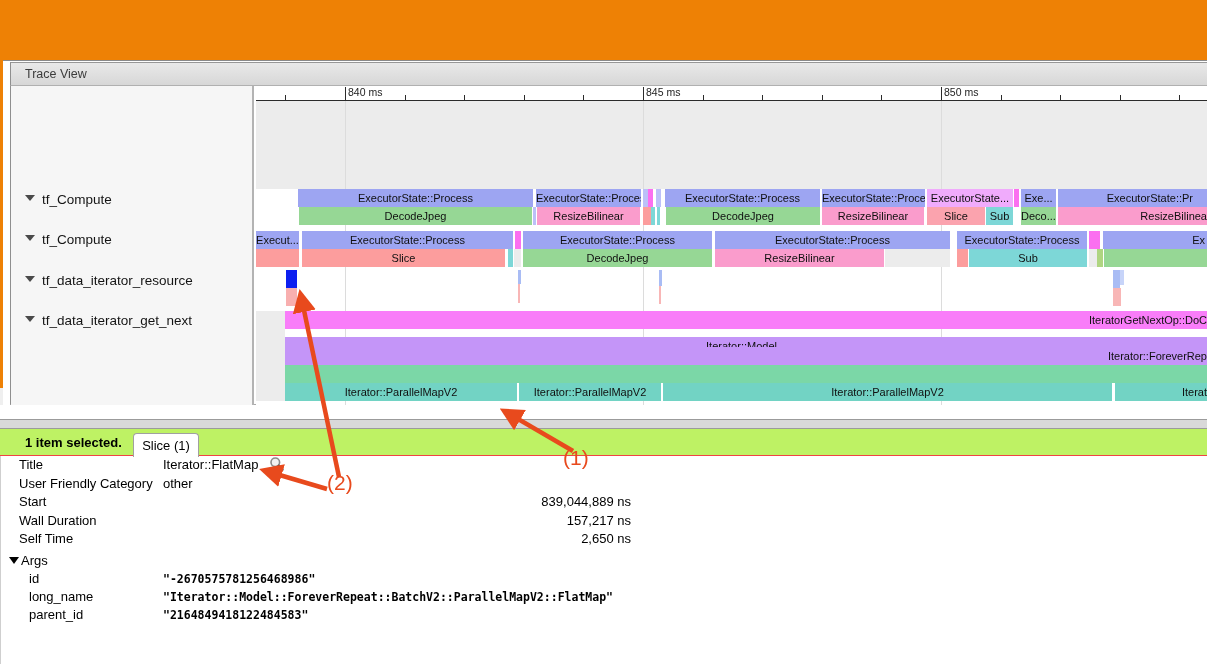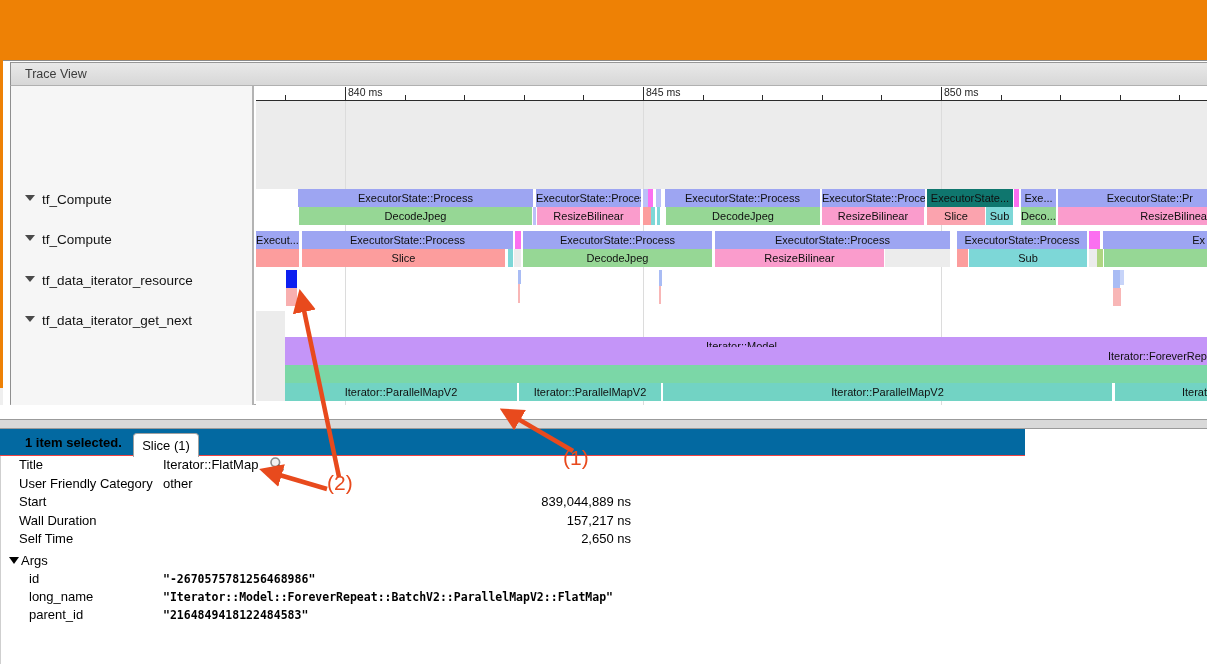--- a/index.html
+++ b/index.html
@@ -26,21 +26,21 @@
   #canvas{position:absolute;left:256px;top:86px;width:951px;height:319px;background:#fff;overflow:hidden;}
   .grayblock{position:absolute;background:#ececec;}
   .gridline{position:absolute;width:1px;background:#dcdcdc;}
   .tickline{position:absolute;background:#2b2b2b;}
   .ruler-label{position:absolute;top:0px;font-size:10.5px;color:#222;white-space:nowrap;}
   .bar{position:absolute;overflow:hidden;font-size:11px;color:#101010;text-align:center;
        white-space:nowrap;box-sizing:border-box;cursor:pointer;}
   
   #splitter{position:absolute;left:0;top:419px;width:1207px;height:8px;background:#d9d9d9;
             border-top:1px solid #9b9b9b;border-bottom:1px solid #9b9b9b;box-sizing:content-box;cursor:row-resize;}
-  #tabstrip{position:absolute;left:0;top:429px;width:1025px;height:26px;background:#0369a1;
+  #tabstrip{position:absolute;left:0;top:429px;width:1207px;height:26px;background:#bef264;
             border-bottom:1px solid #ef4444;}
   #sel-status{position:absolute;left:25px;top:6px;font-size:13px;font-weight:bold;color:#000;}
   #tab-slice{position:absolute;left:133px;top:4px;width:64px;height:23px;background:#ffffff;
              border:1px solid #a0a0a0;border-bottom:none;border-radius:4px 4px 0 0;
              text-align:center;font-size:13px;line-height:23px;color:#000;cursor:pointer;z-index:3;}
   #panel-body{position:absolute;left:0;top:456px;width:1207px;height:208px;background:#fff;
               border-left:1px solid #cfcfcf;box-sizing:border-box;}
   #details{position:absolute;left:3px;top:1px;width:900px;}
   .drow{position:absolute;left:0;width:900px;height:18px;font-size:13px;color:#000;}
   .dlabel{position:absolute;left:15px;top:0;white-space:nowrap;}
@@ -114,21 +114,21 @@
       <div class="ruler-label" style="left: 92px;">840 ms</div>
       <div class="ruler-label" style="left: 390px;">845 ms</div>
       <div class="ruler-label" style="left: 688px;">850 ms</div>
       <div class="bar" style="left: 42px; top: 103px; width: 235px; height: 18px; background: rgb(157, 165, 242); line-height: 18px;">ExecutorState::Process</div>
       <div class="bar" style="left: 280px; top: 103px; width: 105px; height: 18px; background: rgb(157, 165, 242); line-height: 18px;">ExecutorState::Process</div>
       <div class="bar" style="left: 387px; top: 103px; width: 5px; height: 18px; background: rgb(188, 192, 248); line-height: 18px;"></div>
       <div class="bar" style="left: 392px; top: 103px; width: 5px; height: 18px; background: rgb(251, 111, 240); line-height: 18px;"></div>
       <div class="bar" style="left: 400px; top: 103px; width: 5px; height: 18px; background: rgb(188, 192, 248); line-height: 18px;"></div>
       <div class="bar" style="left: 409px; top: 103px; width: 155px; height: 18px; background: rgb(157, 165, 242); line-height: 18px;">ExecutorState::Process</div>
       <div class="bar" style="left: 566px; top: 103px; width: 103px; height: 18px; background: rgb(157, 165, 242); line-height: 18px;">ExecutorState::Process</div>
-      <div class="bar" style="left: 671px; top: 103px; width: 86px; height: 18px; background: #0f766e; line-height: 18px;">ExecutorState...</div>
+      <div class="bar" style="left: 671px; top: 103px; width: 86px; height: 18px; background: #f0abfc; line-height: 18px;">ExecutorState...</div>
       <div class="bar" style="left: 758px; top: 103px; width: 5px; height: 18px; background: rgb(251, 111, 240); line-height: 18px;"></div>
       <div class="bar" style="left: 765px; top: 103px; width: 35px; height: 18px; background: rgb(157, 165, 242); line-height: 18px;">Exe...</div>
       <div class="bar" style="left: 802px; top: 103px; width: 149px; height: 18px; background: rgb(157, 165, 242); line-height: 18px; text-align: right; padding-right: 14px;">ExecutorState::Pr</div>
       <div class="bar" style="left: 43px; top: 121px; width: 233px; height: 18px; background: rgb(150, 215, 149); line-height: 18px;">DecodeJpeg</div>
       <div class="bar" style="left: 277px; top: 121px; width: 3px; height: 18px; background: rgb(188, 192, 248); line-height: 18px;"></div>
       <div class="bar" style="left: 281px; top: 121px; width: 103px; height: 18px; background: rgb(250, 156, 204); line-height: 18px;">ResizeBilinear</div>
       <div class="bar" style="left: 387px; top: 121px; width: 8px; height: 18px; background: rgb(252, 157, 157); line-height: 18px;"></div>
       <div class="bar" style="left: 395px; top: 121px; width: 4px; height: 18px; background: rgb(125, 215, 215); line-height: 18px;"></div>
       <div class="bar" style="left: 401px; top: 121px; width: 3px; height: 18px; background: rgb(125, 215, 215); line-height: 18px;"></div>
       <div class="bar" style="left: 410px; top: 121px; width: 154px; height: 18px; background: rgb(150, 215, 149); line-height: 18px;">DecodeJpeg</div>
@@ -150,20 +150,21 @@
       <div class="bar" style="left: 252px; top: 163px; width: 5px; height: 18px; background: rgb(125, 215, 215); line-height: 18px;"></div>
       <div class="bar" style="left: 258px; top: 163px; width: 7px; height: 18px; background: rgb(236, 236, 236); line-height: 18px;"></div>
       <div class="bar" style="left: 267px; top: 163px; width: 189px; height: 18px; background: rgb(150, 215, 149); line-height: 18px;">DecodeJpeg</div>
       <div class="bar" style="left: 459px; top: 163px; width: 169px; height: 18px; background: rgb(250, 156, 204); line-height: 18px;">ResizeBilinear</div>
       <div class="bar" style="left: 629px; top: 163px; width: 65px; height: 18px; background: rgb(236, 236, 236); line-height: 18px;"></div>
       <div class="bar" style="left: 701px; top: 163px; width: 11px; height: 18px; background: rgb(252, 157, 157); line-height: 18px;"></div>
       <div class="bar" style="left: 713px; top: 163px; width: 118px; height: 18px; background: rgb(125, 215, 215); line-height: 18px;">Sub</div>
       <div class="bar" style="left: 833px; top: 163px; width: 8px; height: 18px; background: rgb(236, 236, 236); line-height: 18px;"></div>
       <div class="bar" style="left: 841px; top: 163px; width: 6px; height: 18px; background: rgb(175, 213, 129); line-height: 18px;"></div>
       <div class="bar" style="left: 848px; top: 163px; width: 103px; height: 18px; background: rgb(150, 215, 149); line-height: 18px;"></div>
+      <div class="bar" style="left: 29px; top: 225px; width: 922px; height: 18px; background: rgb(249, 125, 249); line-height: 18px; text-align: right; padding-right: 0px;">IteratorGetNextOp::DoC</div>
       <div class="bar" style="left: 29px; top: 251px; width: 922px; height: 18px; background: rgb(196, 149, 248); line-height: 18px; text-align: center; padding-right: 9px;">Iterator::Model</div>
       <div class="bar" style="left: 29px; top: 261px; width: 922px; height: 18px; background: rgb(196, 149, 248); line-height: 18px; text-align: right; padding-right: 0px;">Iterator::ForeverRep</div>
       <div class="bar" style="left: 29px; top: 279px; width: 1038px; height: 18px; background: rgb(123, 215, 167); line-height: 18px; text-align: right; padding-right: 0px;">Iterator::BatchV2</div>
       <div class="bar" style="left: 29px; top: 297px; width: 232px; height: 18px; background: rgb(114, 211, 196); line-height: 18px;">Iterator::ParallelMapV2</div>
       <div class="bar" style="left: 263px; top: 297px; width: 142px; height: 18px; background: rgb(114, 211, 196); line-height: 18px;">Iterator::ParallelMapV2</div>
       <div class="bar" style="left: 407px; top: 297px; width: 449px; height: 18px; background: rgb(114, 211, 196); line-height: 18px;">Iterator::ParallelMapV2</div>
       <div class="bar" style="left: 859px; top: 297px; width: 92px; height: 18px; background: rgb(114, 211, 196); line-height: 18px; text-align: right; padding-right: 0px;">Iterat</div>
       <div class="bar" style="left: 30px; top: 184px; width: 11px; height: 18px; background: rgb(13, 31, 240);"></div>
       <div class="bar" style="left: 30px; top: 202px; width: 11px; height: 18px; background: rgb(248, 175, 175);"></div>
       <div class="bar" style="left: 262px; top: 184px; width: 3px; height: 14px; background: rgb(169, 188, 244);"></div>

